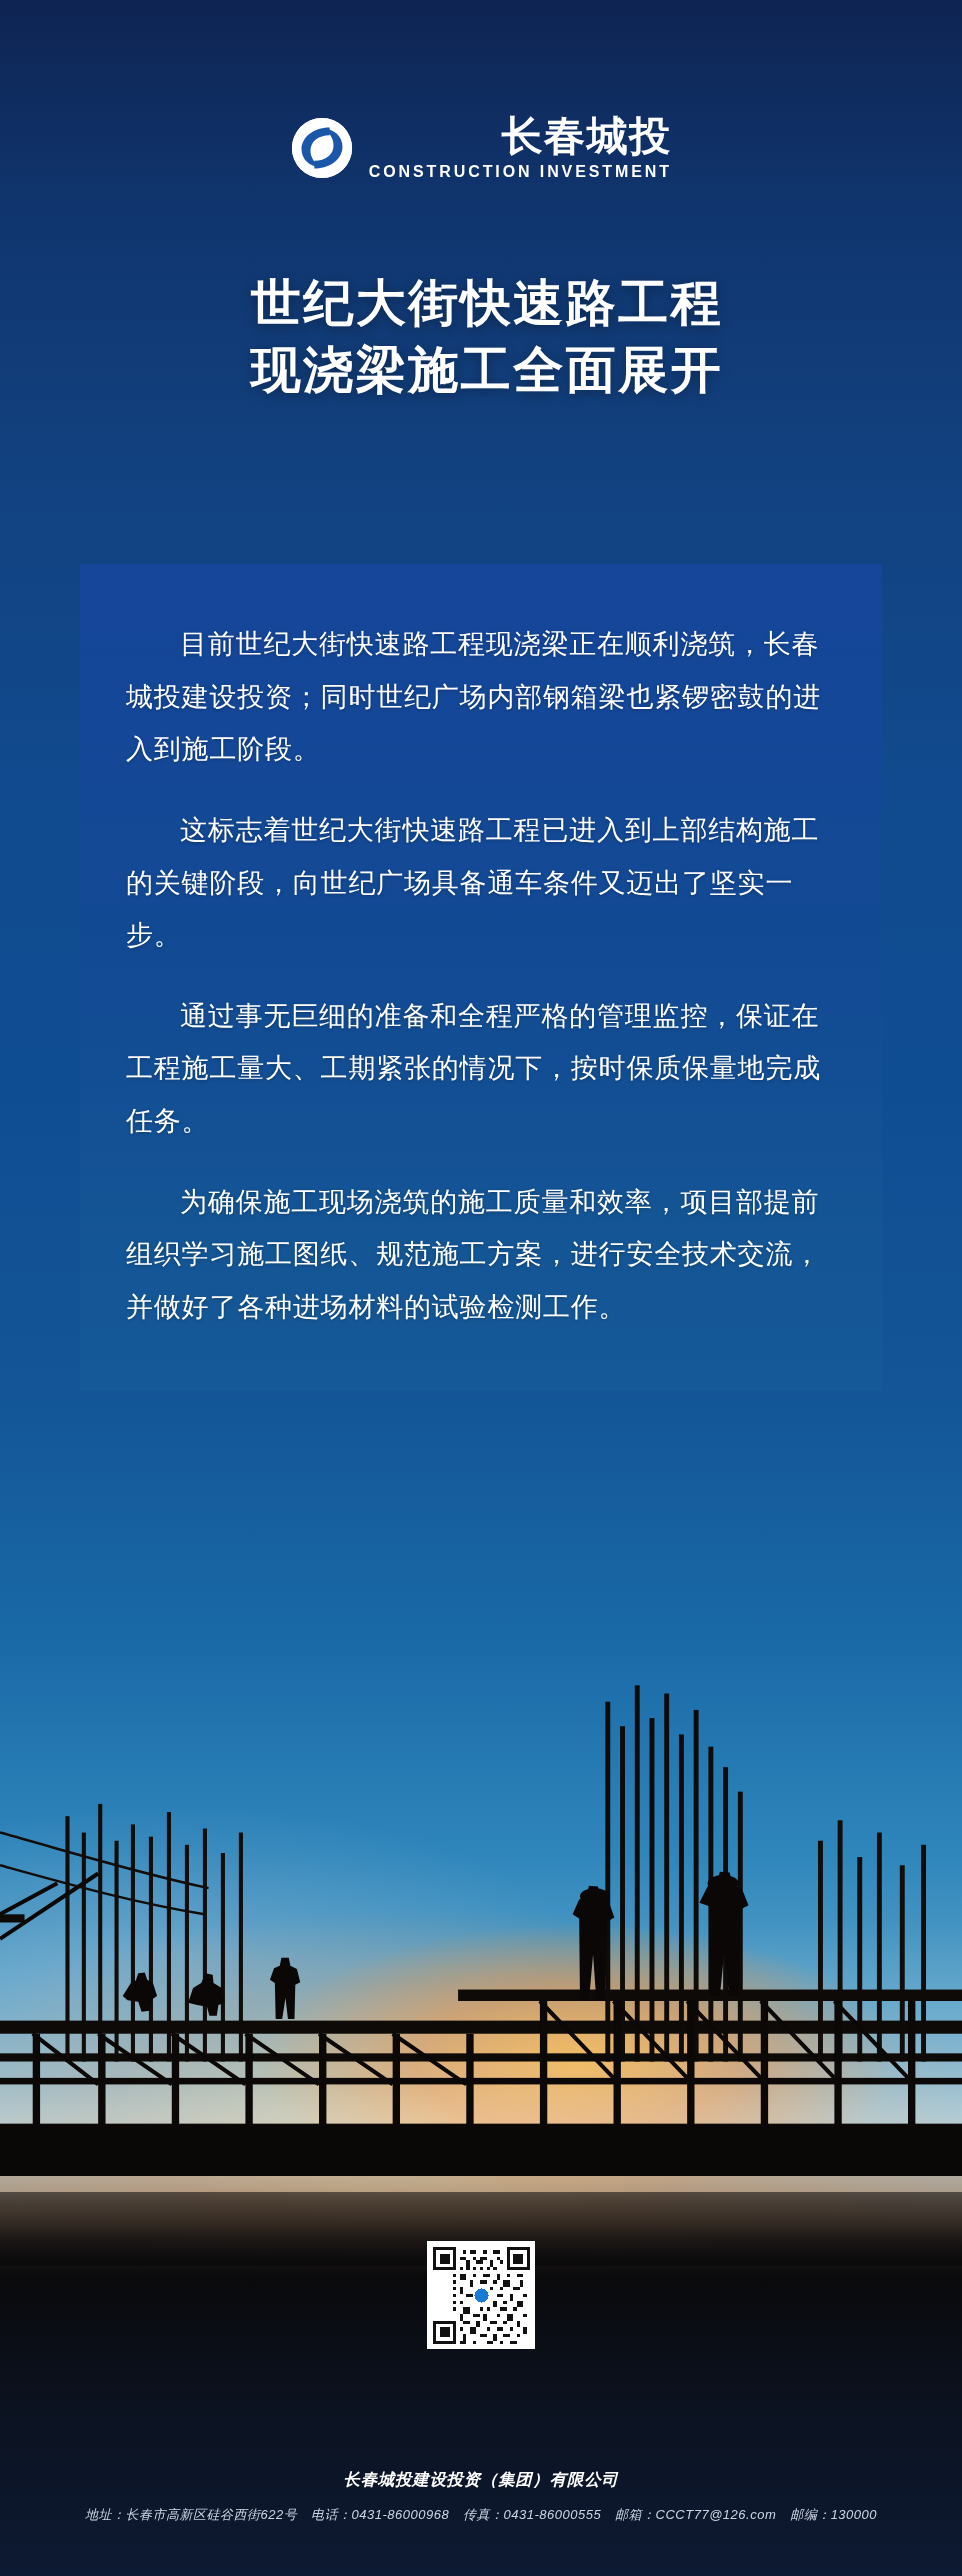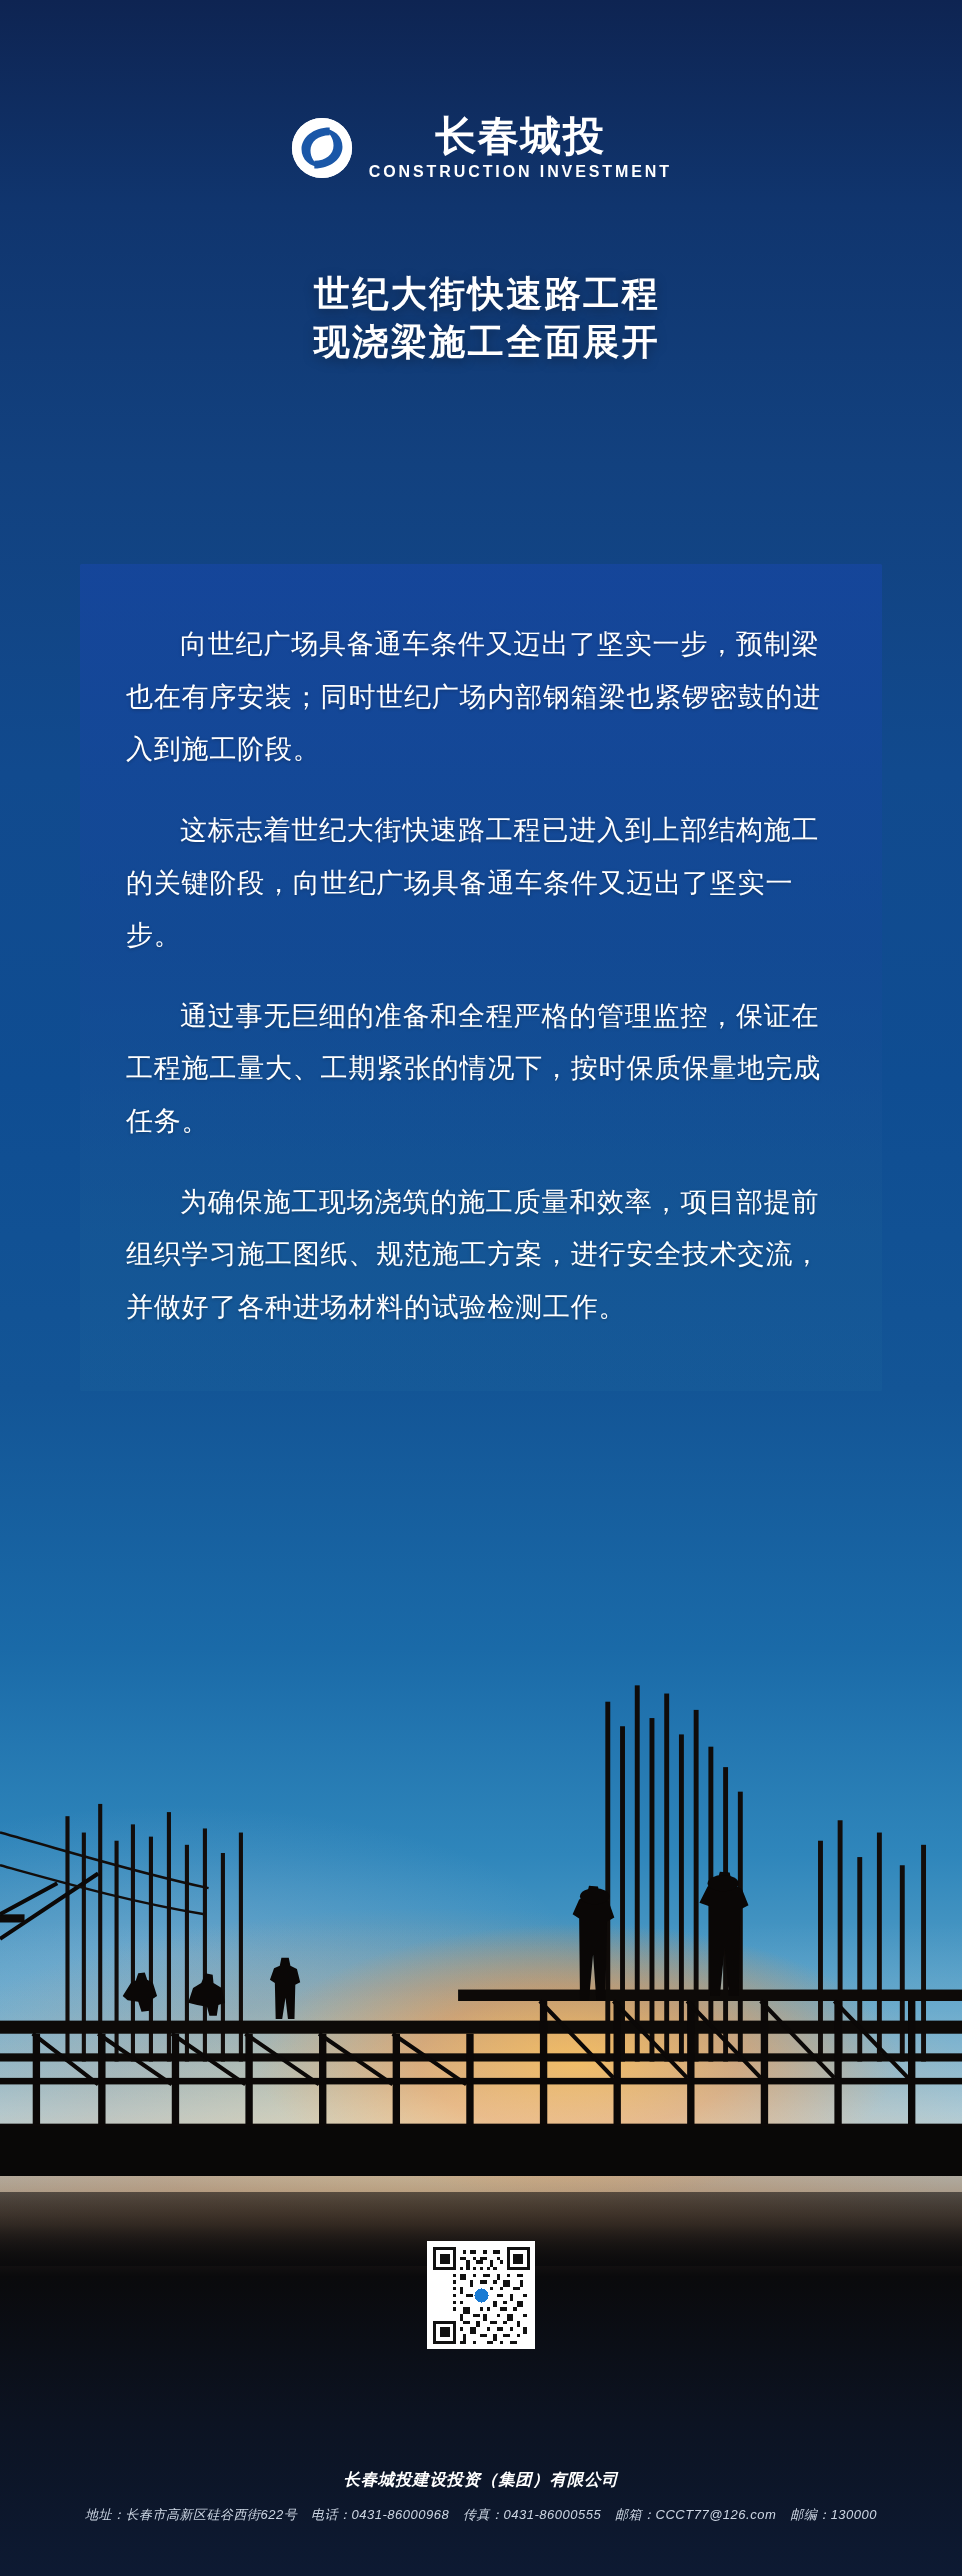--- a/index.html
+++ b/index.html
@@ -62,21 +62,21 @@
     top: 115px;
     display: flex;
     align-items: center;
     justify-content: center;
     gap: 14.7px;
   }
   .logo-mark {
     width: 64px; height: 64px;
     position: relative;
   }
-  .logo-text { text-align: center; }
+  .logo-text { text-align: right; }
   .logo-cn {
     color: #ffffff;
     font-size: 41px;
     font-weight: bold;
     letter-spacing: 1.6px;
     line-height: 1.05;
   }
   .logo-en {
     color: #ffffff;
     font-size: 16px;
@@ -85,21 +85,21 @@
     font-weight: bold;
   }
 
   
   .headline {
     position: absolute;
     left: 12px; right: 0;
     top: 270px;
     text-align: center;
     color: #ffffff;
-    font-size: 36px;
+    font-size: 50px;
     font-weight: bold;
     line-height: 1.33;
     letter-spacing: 2.5px;
     text-shadow: 0 2.5px 11.5px rgba(0,0,0,0.35);
   }
 
   
   .card {
     position: absolute;
     left: 80px;
@@ -183,21 +183,21 @@
       <div class="logo-en">CONSTRUCTION INVESTMENT</div>
     </div>
   </div>
 
   <div class="headline">
     <div>世纪大街快速路工程</div>
     <div>现浇梁施工全面展开</div>
   </div>
 
   <div class="card">
-    <p>向世纪广场具备通车条件又迈出了坚实一步，预制梁也在有序安装；同时世纪广场内部钢箱梁也紧锣密鼓的进入到施工阶段。</p>
+    <p>目前世纪大街快速路工程现浇梁正在顺利浇筑，长春城投建设投资；同时世纪广场内部钢箱梁也紧锣密鼓的进入到施工阶段。</p>
     <p>这标志着世纪大街快速路工程已进入到上部结构施工的关键阶段，向世纪广场具备通车条件又迈出了坚实一步。</p>
     <p>通过事无巨细的准备和全程严格的管理监控，保证在工程施工量大、工期紧张的情况下，按时保质保量地完成任务。</p>
     <p>为确保施工现场浇筑的施工质量和效率，项目部提前组织学习施工图纸、规范施工方案，进行安全技术交流，并做好了各种进场材料的试验检测工作。</p>
   </div>
 
   <div class="haze"></div>
 
   <svg class="silhouette" viewBox="0 0 1176 620" preserveAspectRatio="none">
 
     <g fill="#120d0b">

